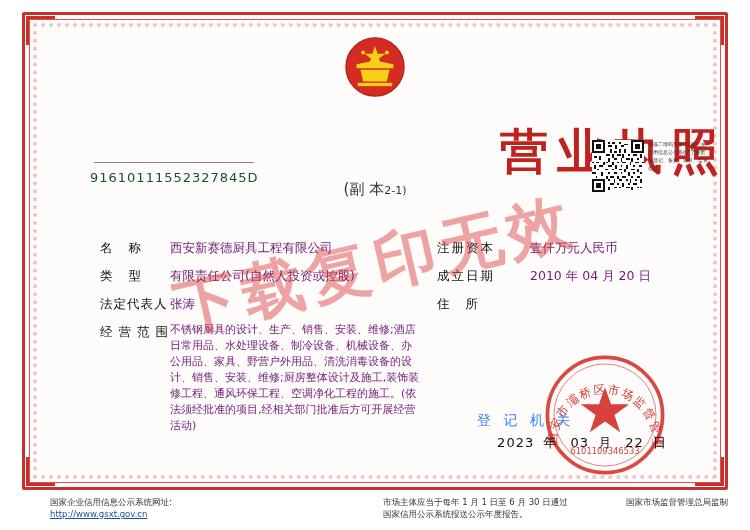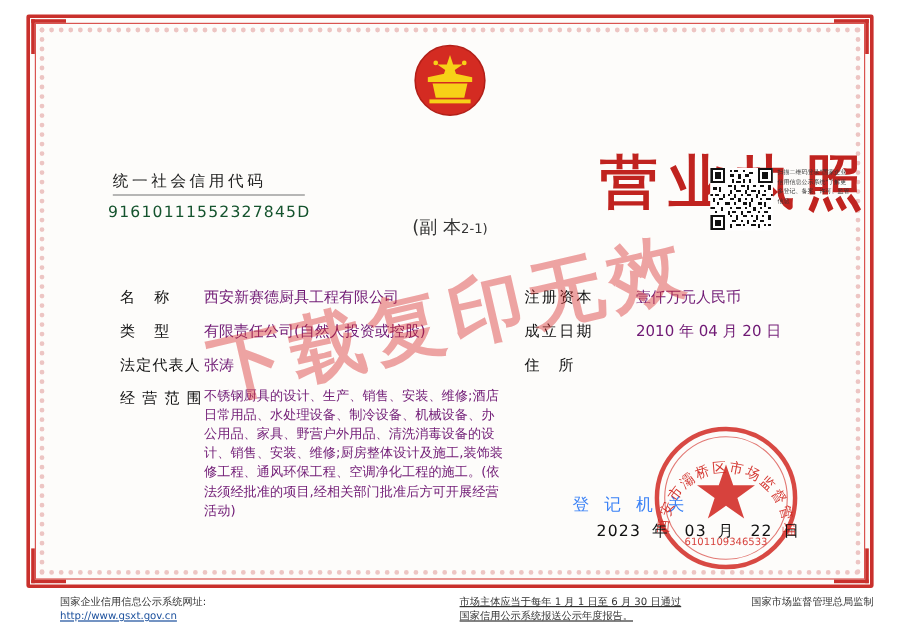--- a/index.html
+++ b/index.html
@@ -124,21 +124,21 @@
     letter-spacing:6px;white-space:nowrap;
     pointer-events:none;
   }
 
   
   .footer{
     position:absolute;left:0;right:0;bottom:4px;height:30px;
     font-size:8.5px;color:#333;margin-left:28px;
   }
   .f-left{position:absolute;left:22px;top:0;line-height:12px;}
-  .f-mid{position:absolute;left:355px;top:0;line-height:12px;text-align:left;text-decoration:underline;}
+  .f-mid{position:absolute;left:355px;top:0;line-height:12px;text-align:left;}
   .f-right{position:absolute;right:22px;top:0;line-height:12px;text-align:right;}
 </style>
 </head>
 <body>
 
 <div id="cert">
 
   <div class="border-outer"></div>
   <div class="border-inner"></div>
   <div class="border-deco"></div>
@@ -156,21 +156,20 @@
     <rect x="24" y="74" width="52" height="5" fill="#f7d117"></rect>
     <circle cx="32" cy="28" r="3" fill="#f7d117"></circle>
     <circle cx="68" cy="28" r="3" fill="#f7d117"></circle>
   </svg>
 
   <div class="title">营业执照</div>
   <div class="subtitle">
     <span>(副 本</span><span class="sm">2-1)</span>
   </div>
 
-  <div class="code-label">统一社会信用代码</div>
   <div class="code-line"></div>
   <div class="code-value">91610111552327845D</div>
 
   <svg class="qr" viewBox="0 0 29 29" shape-rendering="crispEdges">
     <rect width="29" height="29" fill="#fff"></rect>
     <g fill="#111">
       <rect x="0" y="0" width="7" height="7"></rect>
         <rect x="1" y="1" width="5" height="5" fill="#fff"></rect>
         <rect x="2" y="2" width="3" height="3"></rect>
       <rect x="22" y="0" width="7" height="7"></rect>

